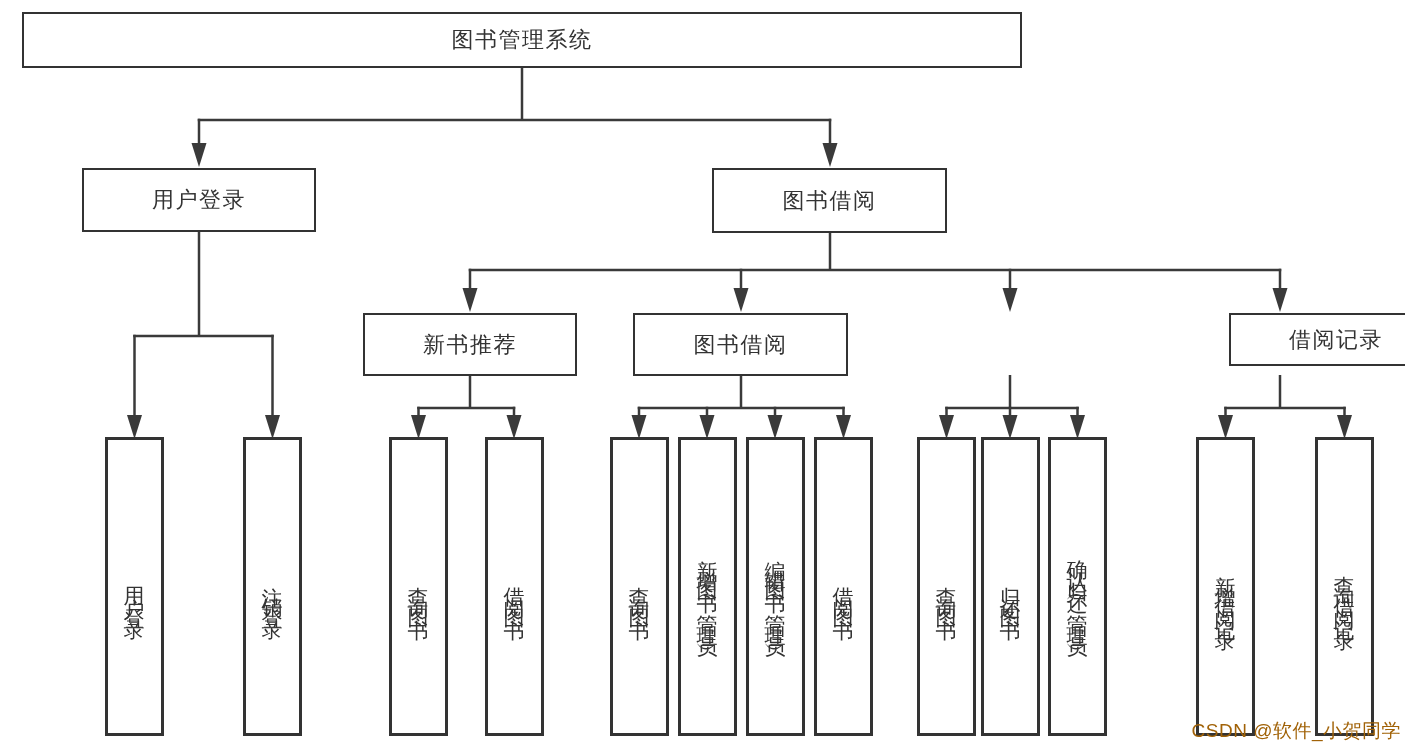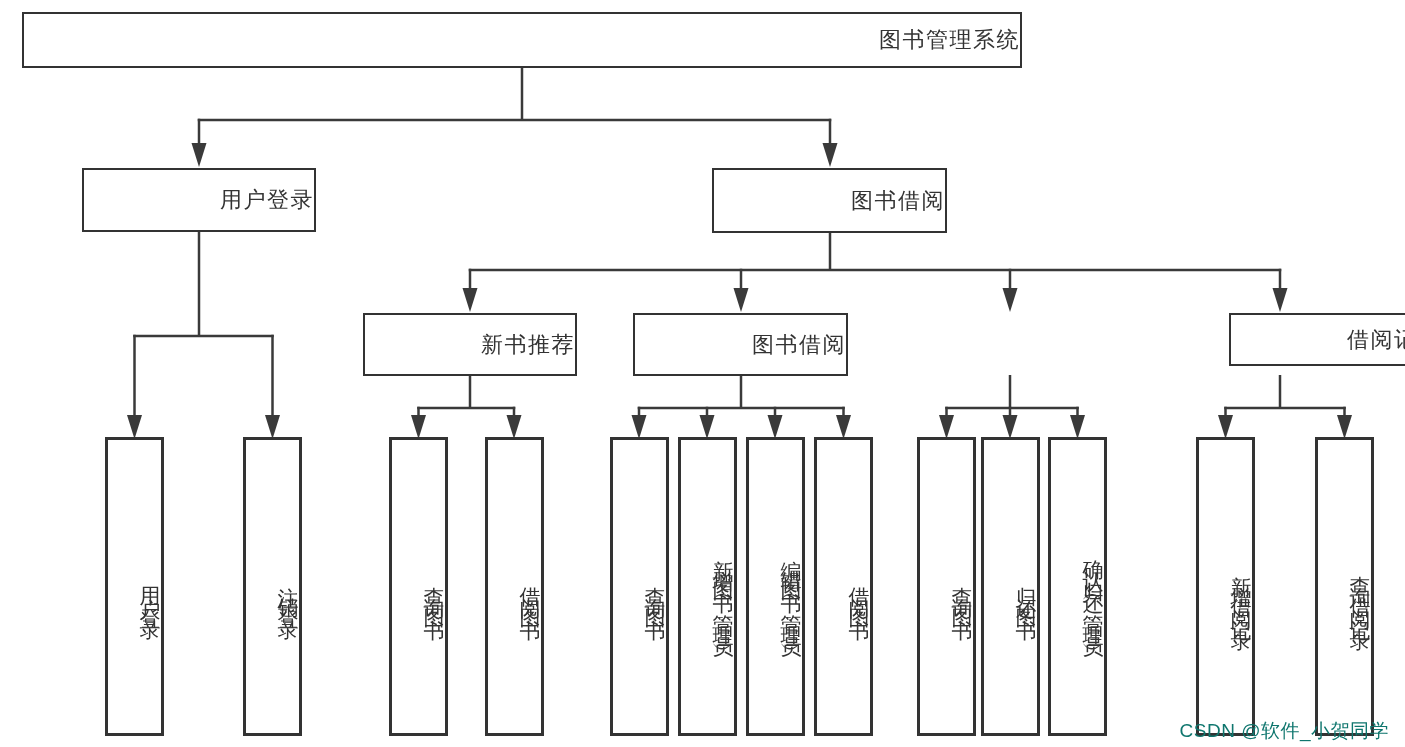--- a/index.html
+++ b/index.html
@@ -20,21 +20,21 @@
     left: 0; top: 0;
     width: 1405px; height: 747px;
   }
   .node {
     position: absolute;
     box-sizing: border-box;
     background: #ffffff;
     border: 2.5px solid #333333;
     display: flex;
     align-items: center;
-    justify-content: flex-end;
+    justify-content: center;
     color: #333333;
   }
   .node.h .lbl {
     font-size: 22px;
     letter-spacing: 1.5px;
     white-space: nowrap;
   }
   .node.v {
     border-width: 3px;
   }
@@ -42,24 +42,24 @@
     writing-mode: vertical-rl;
     text-orientation: mixed;
     font-size: 21px;
     letter-spacing: 11px;
     margin-bottom: -11px;
     line-height: 1;
     white-space: nowrap;
   }
   .watermark {
     position: absolute;
-    right: 16px;
+    right: 4px;
     bottom: 3px;
     font-size: 19px;
-    color: #0f766e;
+    color: #a16207;
     letter-spacing: 0.5px;
     white-space: nowrap;
   }
 </style>
 </head>
 <body>
 
 <div id="canvas">
 
   <svg id="wires" viewBox="0 0 1405 747" stroke="#3a3a3a" stroke-width="2.5" fill="#3a3a3a">

